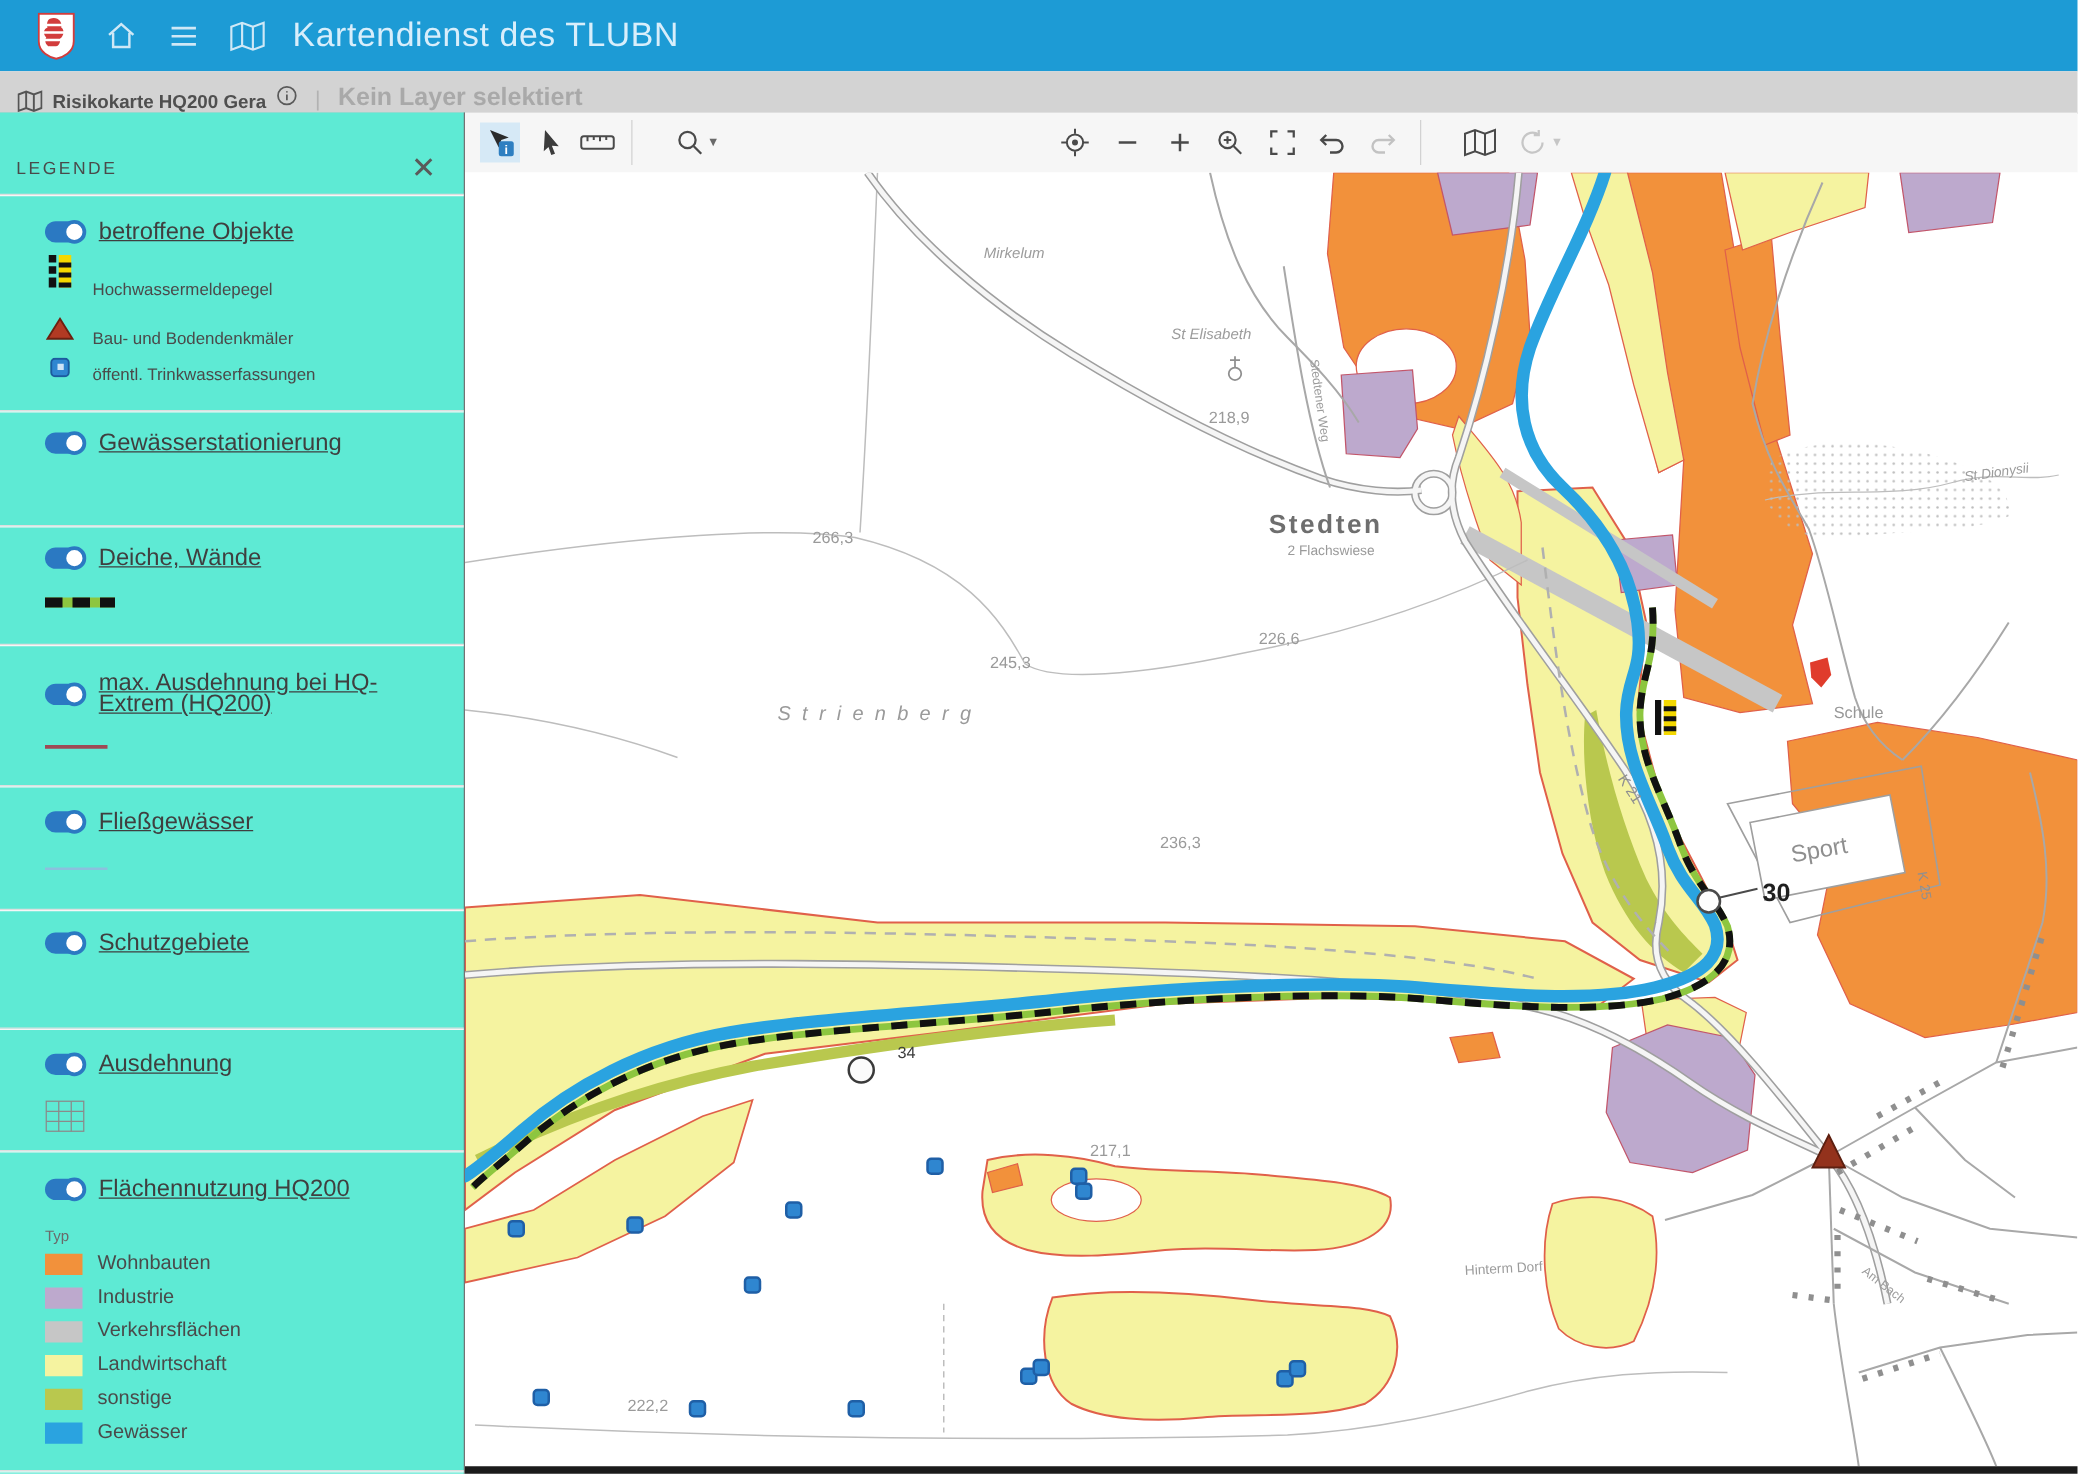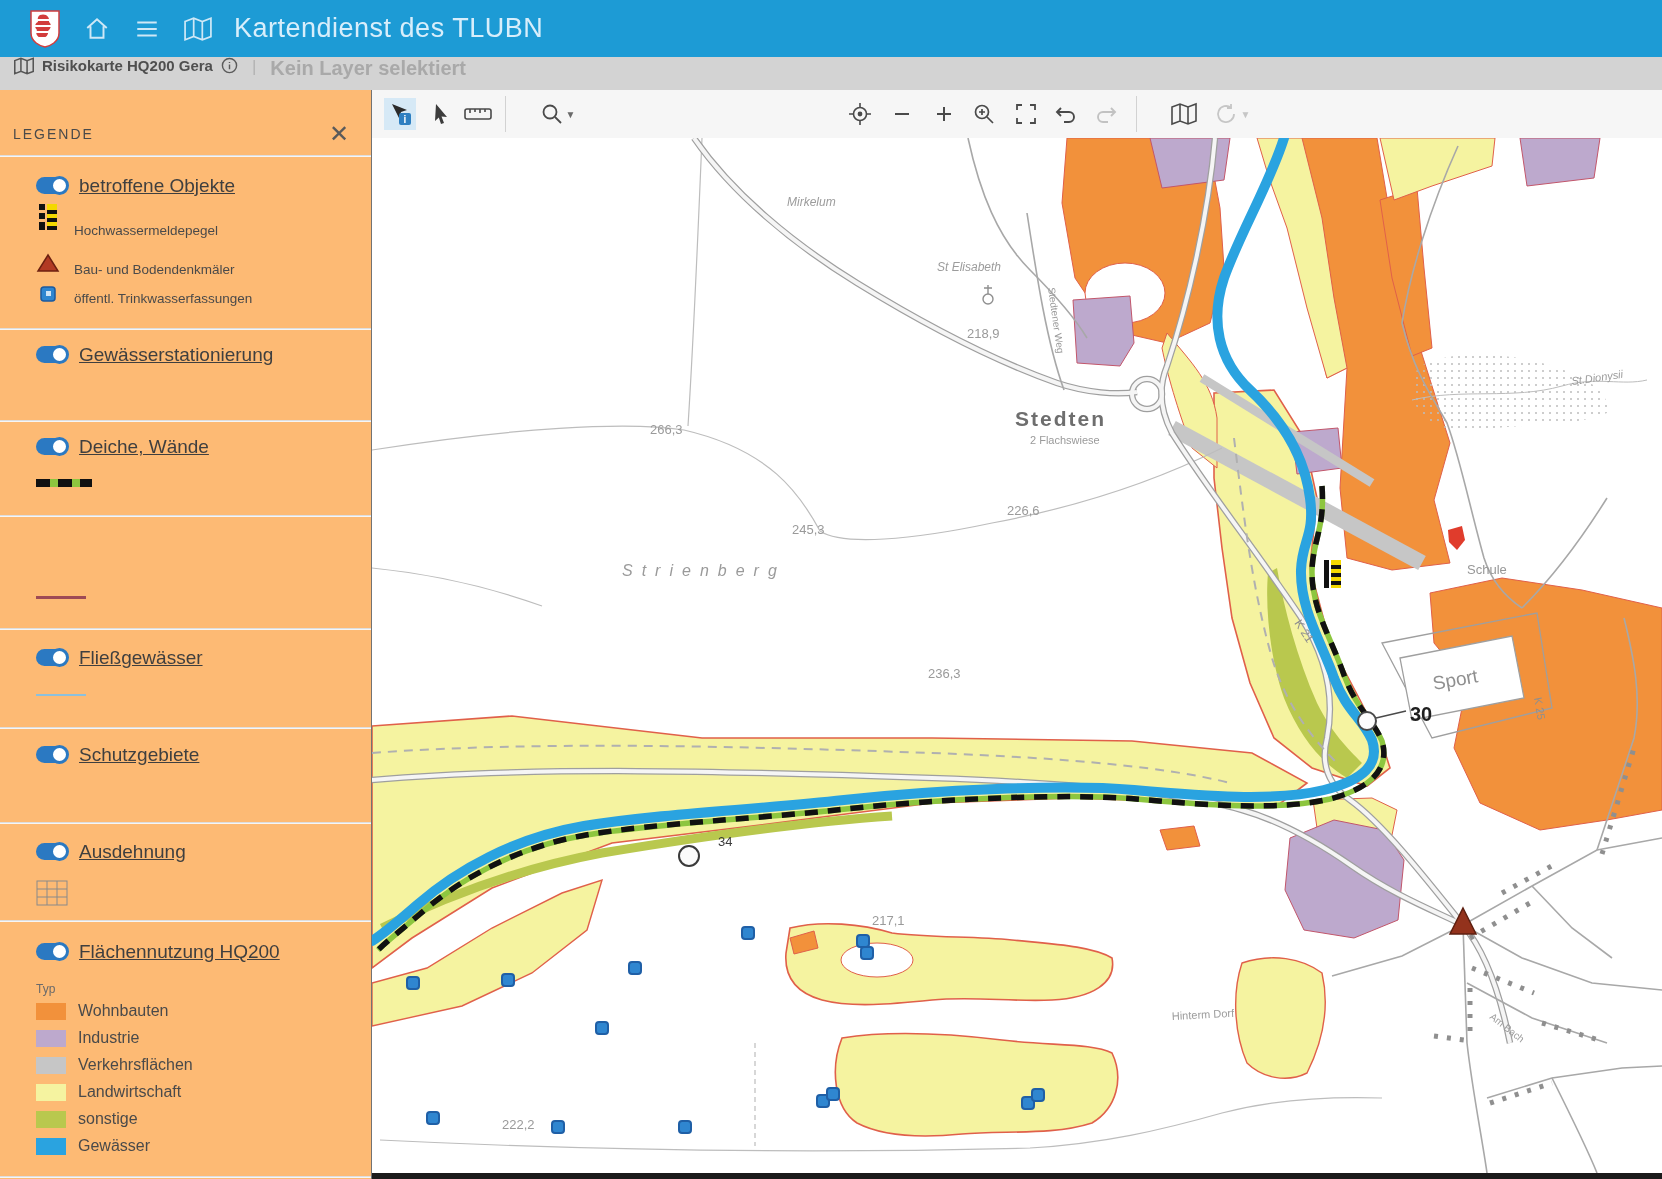--- a/index.html
+++ b/index.html
@@ -4,26 +4,26 @@
 <style>
   html,body{margin:0;padding:0;width:1662px;height:1179px;overflow:hidden;
     font-family:"Liberation Sans", sans-serif;background:#fff;}
   
   #header{position:absolute;left:0;top:0;width:1662px;height:57px;background:#1d9bd5;
     display:flex;align-items:center;}
   #header .title{color:#d8eefb;font-size:27px;font-weight:400;letter-spacing:.5px;margin-left:22px;}
   .hicon{margin-left:24px;display:flex;align-items:center;}
   
   #subheader{position:absolute;left:0;top:57px;width:1662px;height:33px;background:#d3d3d3;
-    display:flex;align-items:flex-start;border-bottom:1px solid #c4c4c4;}
+    display:flex;align-items:flex-end;border-bottom:1px solid #c4c4c4;}
   #subheader .mtitle{color:#4f4f4f;font-size:15px;font-weight:600;margin-left:8px;}
   #subheader .pipe{color:#b2b2b2;margin:0 14px;font-size:17px;}
   #subheader .status{color:#a9a9a9;font-size:20px;font-weight:600;}
   
-  #sidebar{position:absolute;left:0;top:90px;width:371px;height:1089px;background:#fdba74;
+  #sidebar{position:absolute;left:0;top:90px;width:371px;height:1089px;background:#5eead4;
     border-right:1px solid #737373;}
   #sidebar .ltitle{position:absolute;left:13px;top:36px;font-size:14px;letter-spacing:2px;color:#4a4a4a;}
   #sidebar .close{position:absolute;right:22px;top:30px;font-size:24px;color:#5a5a5a;cursor:pointer;}
   .divider{position:absolute;left:0;width:371px;border-top:1px solid #dedede;border-bottom:1px solid #f6f6f6;}
   .tglrow{position:absolute;left:36px;display:flex;align-items:center;gap:11px;}
   .tgl{width:32px;height:17px;border-radius:9px;background:#2b79c2;position:relative;flex:0 0 32px;cursor:pointer;}
   .tgl::after{content:'';position:absolute;right:-1px;top:-1px;width:13px;height:13px;background:#fff;
     border:3px solid #2b79c2;border-radius:50%;}
   .tlabel{font-size:19px;color:#3f3f3f;line-height:17px;max-width:250px;text-decoration:underline;}
   .subrow{position:absolute;left:36px;display:flex;align-items:flex-end;gap:14px;}
@@ -152,20 +152,24 @@
   </div>
   <div class="swatch" style="left:36px;top:384px">
     <svg width="56" height="10">
         <rect x="0" y="1" width="56" height="8" fill="#8dc63f"></rect>
         <rect x="0" y="1" width="14" height="8" fill="#111"></rect>
         <rect x="22" y="1" width="14" height="8" fill="#111"></rect>
         <rect x="44" y="1" width="12" height="8" fill="#111"></rect>
       </svg>
   </div>
 
+  <div class="tglrow" style="top:448px">
+    <span class="tgl"></span>
+    <span class="tlabel">max. Ausdehnung bei HQ-Extrem (HQ200)</span>
+  </div>
   <div class="swatch" style="left:36px;top:506px;width:50px;height:3px;background:#9e4a55"></div>
 
   <div class="tglrow" style="top:559px">
     <span class="tgl"></span>
     <span class="tlabel">Fließgewässer</span>
   </div>
   <div class="swatch" style="left:36px;top:604px;width:50px;height:2px;background:#8cc0dd"></div>
 
   <div class="tglrow" style="top:656px">
     <span class="tgl"></span>

